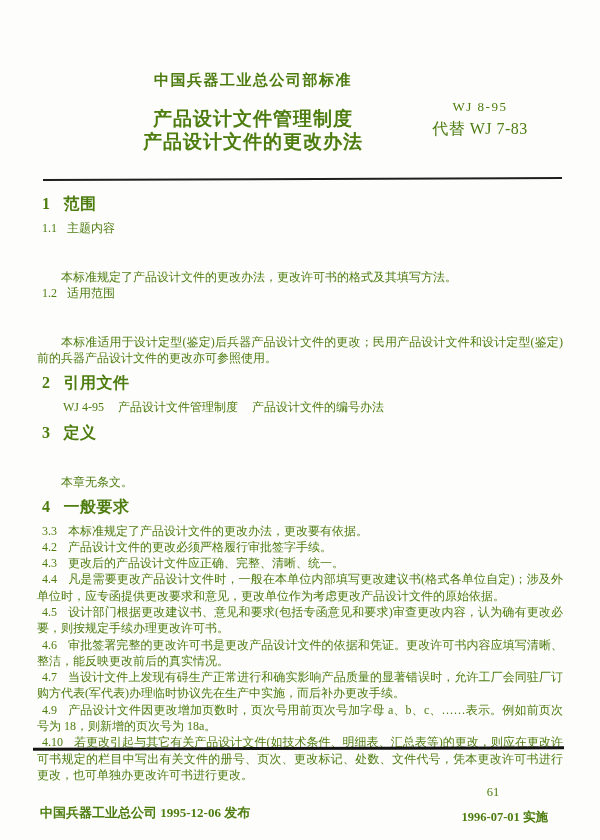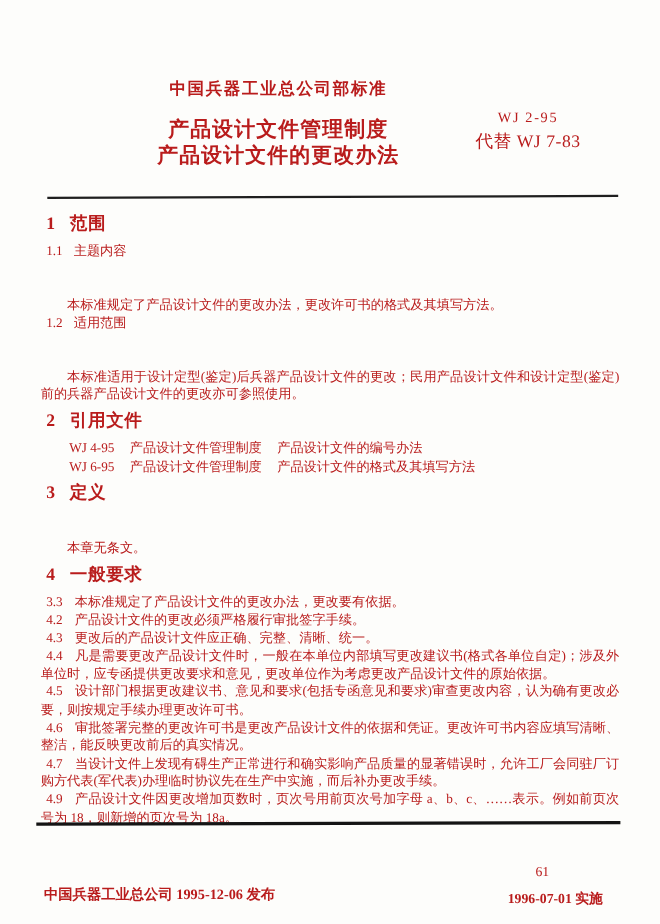--- a/index.html
+++ b/index.html
@@ -2,21 +2,21 @@
 <html><head>
 <meta charset="utf-8">
 <style>
   * { margin:0; padding:0; box-sizing:border-box; }
   html,body { background:#e8e8e6; }
   .page {
     position:relative;
     width:600px; height:840px;
     background:#fdfdfb;
     font-family:"Liberation Serif","DejaVu Serif",serif;
-    color:#b91c1c;
+    color:#4d7c0f;
     overflow:hidden;
     box-shadow:0 0 4px rgba(0,0,0,.15);
   }
   
   .org-line {
     position:absolute; top:71px; left:103px; width:300px;
     text-align:center; font-size:15px; font-weight:700; letter-spacing:1.5px;
   }
   .title-block {
     position:absolute; top:107px; left:103px; width:300px;
@@ -69,21 +69,21 @@
 <div class="page">
 
   <div class="org-line">中国兵器工业总公司部标准</div>
 
   <div class="title-block">
     <div>产品设计文件管理制度</div>
     <div>产品设计文件的更改办法</div>
   </div>
 
   <div class="std-block">
-    <div class="std-number">WJ 2-95</div>
+    <div class="std-number">WJ 8-95</div>
     <div class="std-replaces">代替 WJ 7-83</div>
   </div>
 
   <div class="header-rule"></div>
 
   <div class="doc-body">
 
     <div class="section">
       <div class="sec-heading">
         <span class="num">1</span><span>范围</span>
@@ -98,23 +98,20 @@
       <p class="para">本标准适用于设计定型(鉴定)后兵器产品设计文件的更改；民用产品设计文件和设计定型(鉴定)前的兵器产品设计文件的更改亦可参照使用。</p>
     </div>
 
     <div class="section">
       <div class="sec-heading">
         <span class="num">2</span><span>引用文件</span>
       </div>
       <p class="ref-line">
         <span class="code">WJ 4-95</span><span class="series">产品设计文件管理制度</span><span>产品设计文件的编号办法</span>
       </p>
-      <p class="ref-line">
-        <span class="code">WJ 6-95</span><span class="series">产品设计文件管理制度</span><span>产品设计文件的格式及其填写方法</span>
-      </p>
     </div>
 
     <div class="section">
       <div class="sec-heading">
         <span class="num">3</span><span>定义</span>
       </div>
       <p class="para">本章无条文。</p>
     </div>
 
     <div class="section">
@@ -122,20 +119,21 @@
         <span class="num">4</span><span>一般要求</span>
       </div>
       <p class="clause"><span class="num">3.3</span><span>本标准规定了产品设计文件的更改办法，更改要有依据。</span></p>
       <p class="clause"><span class="num">4.2</span><span>产品设计文件的更改必须严格履行审批签字手续。</span></p>
       <p class="clause"><span class="num">4.3</span><span>更改后的产品设计文件应正确、完整、清晰、统一。</span></p>
       <p class="clause"><span class="num">4.4</span><span>凡是需要更改产品设计文件时，一般在本单位内部填写更改建议书(格式各单位自定)；涉及外单位时，应专函提供更改要求和意见，更改单位作为考虑更改产品设计文件的原始依据。</span></p>
       <p class="clause"><span class="num">4.5</span><span>设计部门根据更改建议书、意见和要求(包括专函意见和要求)审查更改内容，认为确有更改必要，则按规定手续办理更改许可书。</span></p>
       <p class="clause"><span class="num">4.6</span><span>审批签署完整的更改许可书是更改产品设计文件的依据和凭证。更改许可书内容应填写清晰、整洁，能反映更改前后的真实情况。</span></p>
       <p class="clause"><span class="num">4.7</span><span>当设计文件上发现有碍生产正常进行和确实影响产品质量的显著错误时，允许工厂会同驻厂订购方代表(军代表)办理临时协议先在生产中实施，而后补办更改手续。</span></p>
       <p class="clause"><span class="num">4.9</span><span>产品设计文件因更改增加页数时，页次号用前页次号加字母 a、b、c、……表示。例如前页次号为 18，则新增的页次号为 18a。</span></p>
+      <p class="clause"><span class="num">4.10</span><span>若更改引起与其它有关产品设计文件(如技术条件、明细表、汇总表等)的更改，则应在更改许可书规定的栏目中写出有关文件的册号、页次、更改标记、处数、文件代号，凭本更改许可书进行更改，也可单独办更改许可书进行更改。</span></p>
     </div>
 
   </div>
 
   <div class="footer-rule"></div>
   <div class="footer-line">
     <span class="issue">中国兵器工业总公司 1995-12-06 发布</span>
     <span class="implement">1996-07-01 实施</span>
   </div>
   <div class="page-number">61</div>

